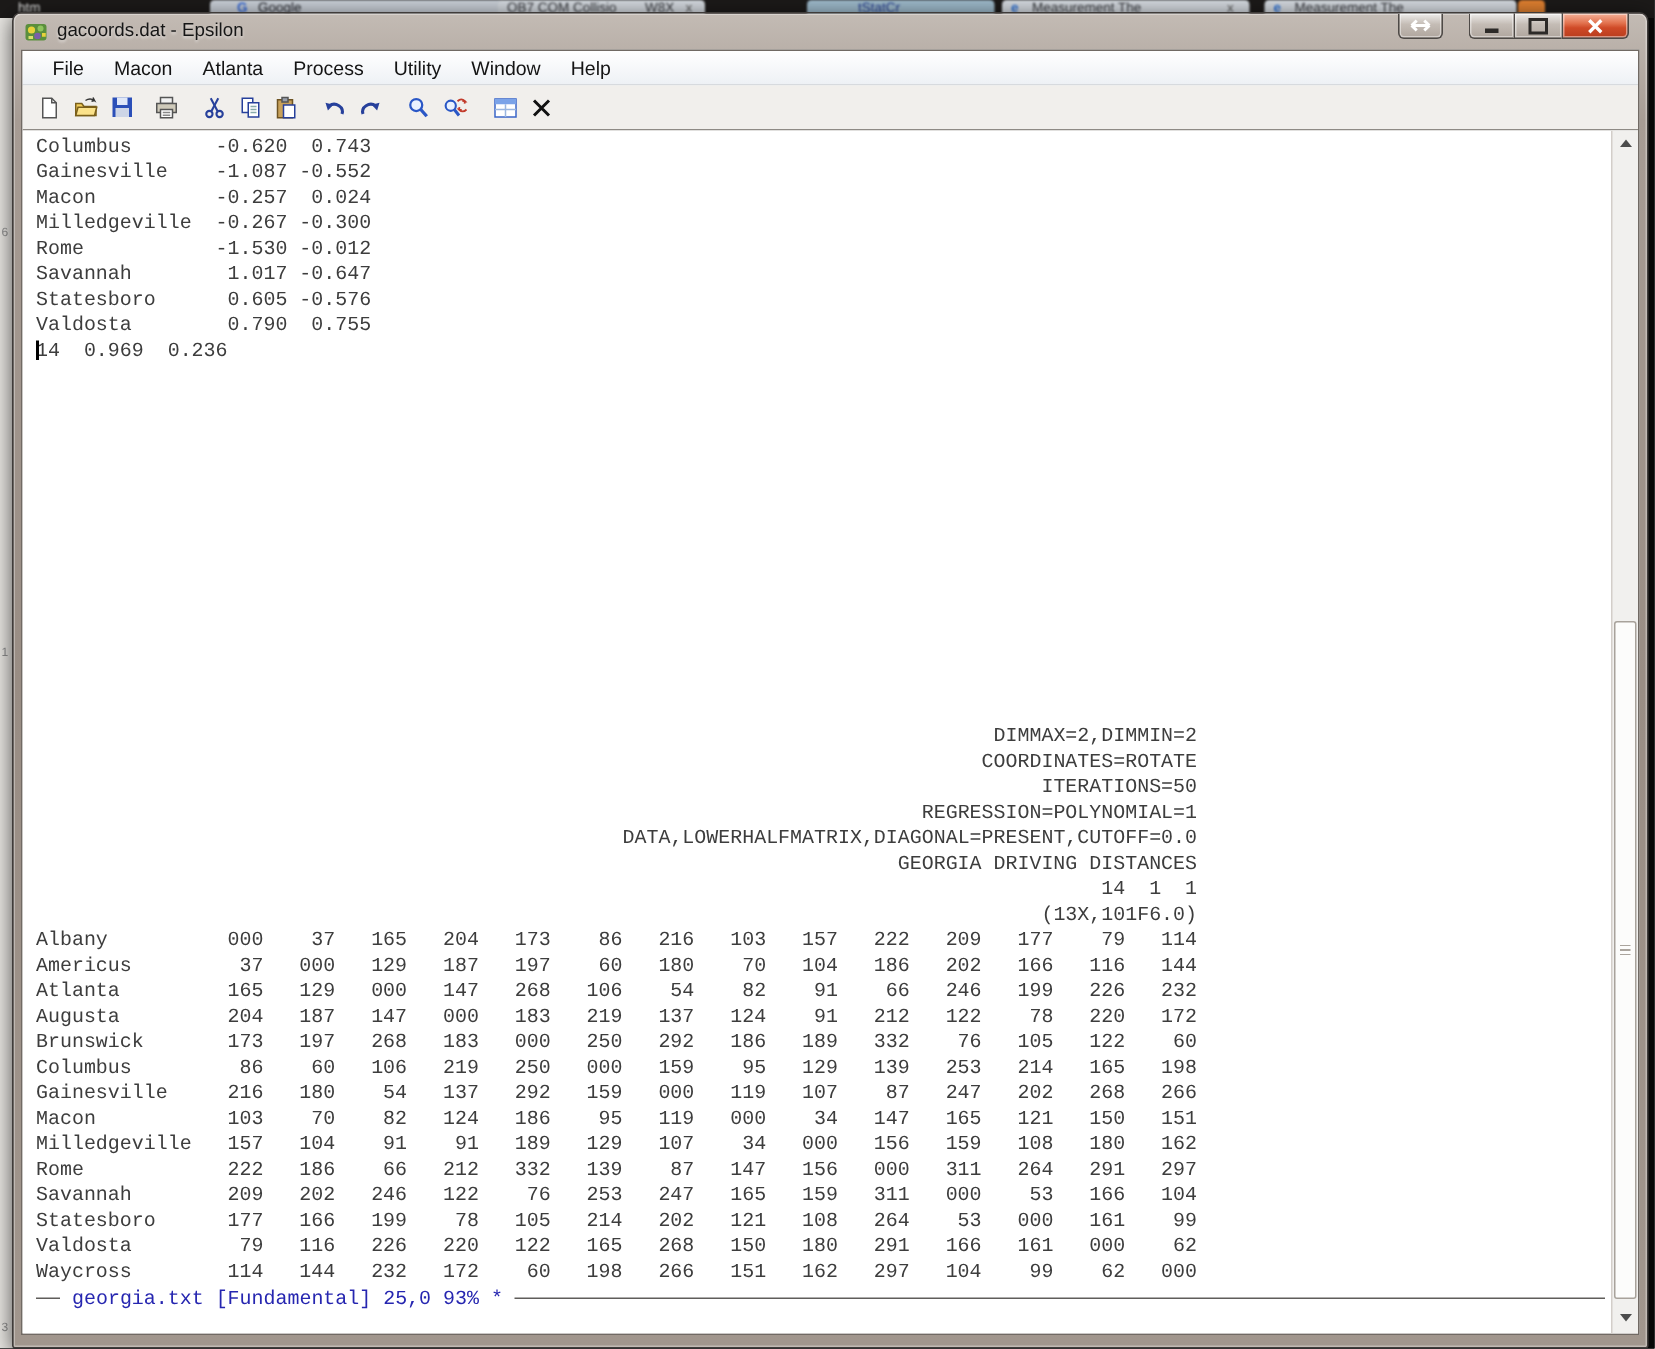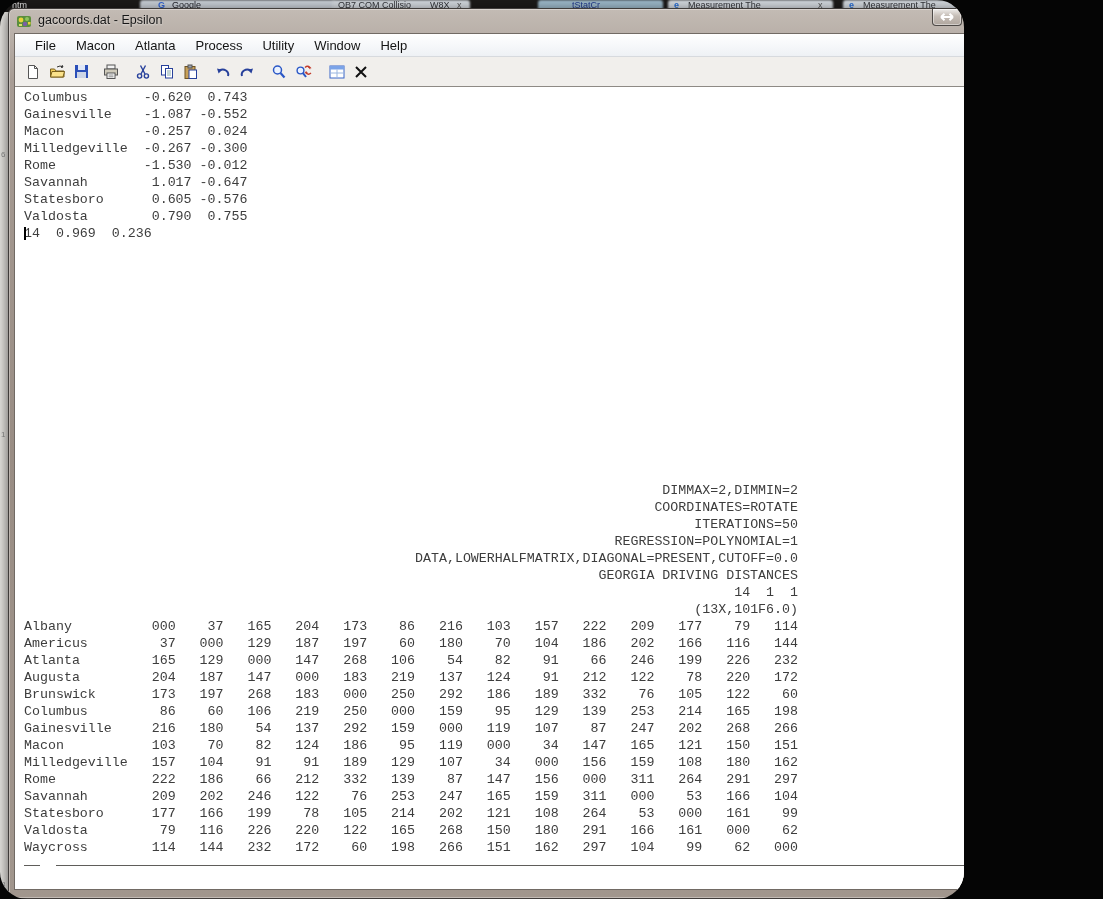--- a/index.html
+++ b/index.html
@@ -1,17 +1,17 @@
 <!DOCTYPE html>
 <html><head>
 <meta charset="utf-8">
 <style>
   html,body{margin:0;padding:0;background:#050505;}
-  .screen{position:relative;width:964px;height:899px;background:#0a0a0a;overflow:hidden;
-          font-family:"Liberation Sans",sans-serif;border-radius:27px;}
+  .screen{position:relative;width:1103px;height:899px;background:#0a0a0a;overflow:hidden;
+          font-family:"Liberation Sans",sans-serif;}
 
   
   .bg-strip{position:absolute;left:0;top:0;width:1103px;height:12px;background:#1c1a19;}
   .bg-strip *{position:absolute;top:0;}
   .bg-tab{height:12px;border-radius:3px 3px 0 0;filter:blur(.8px);}
   .bg-frag{font-size:9px;line-height:11px;filter:blur(.7px);white-space:nowrap;}
   .left-sliver{position:absolute;left:0;top:12px;width:9px;height:887px;background:#e9e7e3;}
   .left-sliver span{position:absolute;left:1px;font-size:8px;color:#8f8f8f;filter:blur(.4px);}
 
   
@@ -283,20 +283,21 @@
 Macon           103    70    82   124   186    95   119   000    34   147   165   121   150   151
 Milledgeville   157   104    91    91   189   129   107    34   000   156   159   108   180   162
 Rome            222   186    66   212   332   139    87   147   156   000   311   264   291   297
 Savannah        209   202   246   122    76   253   247   165   159   311   000    53   166   104
 Statesboro      177   166   199    78   105   214   202   121   108   264    53   000   161    99
 Valdosta         79   116   226   220   122   165   268   150   180   291   166   161   000    62
 Waycross        114   144   232   172    60   198   266   151   162   297   104    99    62   000</pre>
 
         <div class="modeline ml2">
           <span class="ml-dash"></span>
+          <span class="ml-text">georgia.txt [Fundamental] 25,0 93% *</span>
           <span class="ml-rule"></span>
         </div>
 
         <div class="scrollbar">
           <div class="sb-btn sb-up">
             <span class="tri-up"></span>
           </div>
           <div class="sb-thumb">
             <span class="sb-grip"></span>
           </div>

